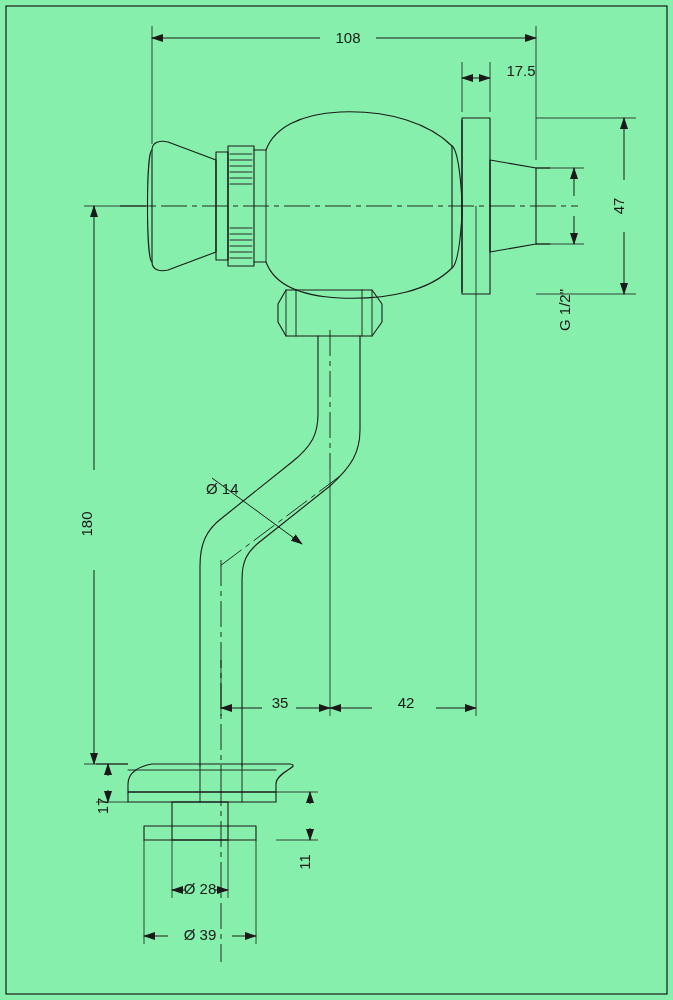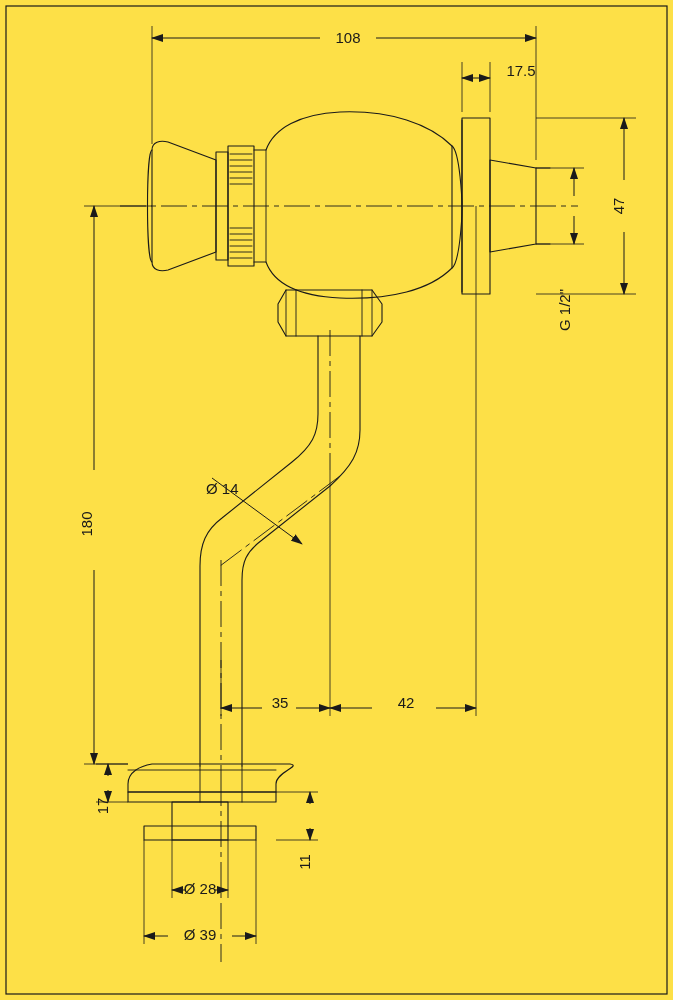--- a/index.html
+++ b/index.html
@@ -7,21 +7,21 @@
     padding: 0;
     background: #ffffff;
   }
   body {
     font-family: "Liberation Sans", sans-serif;
   }
   #sheet {
     position: relative;
     width: 673px;
     height: 1000px;
-    background: #fde047;
+    background: #86efac;
     overflow: hidden;
   }
   #sheet svg {
     position: absolute;
     left: 0;
     top: 0;
   }
   .dim-text {
     font-family: "Liberation Sans", sans-serif;
     font-size: 15px;

